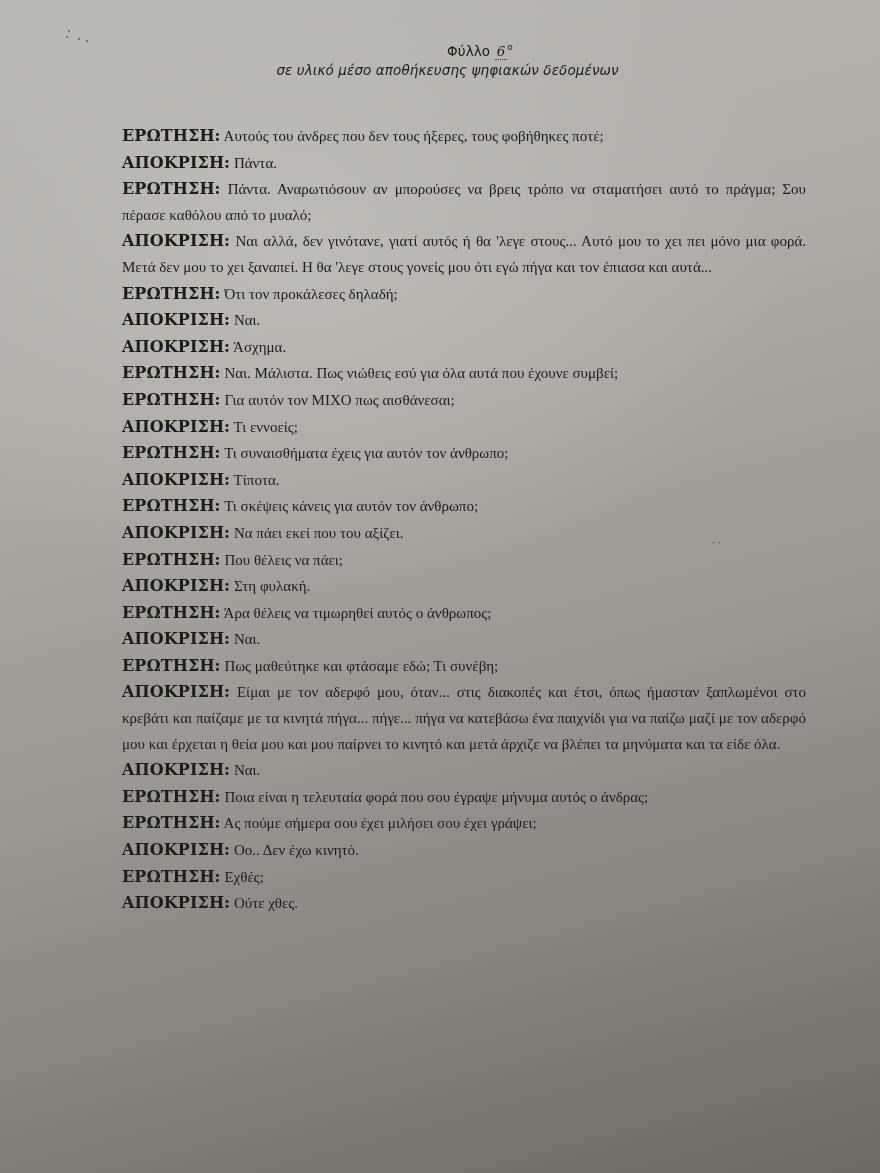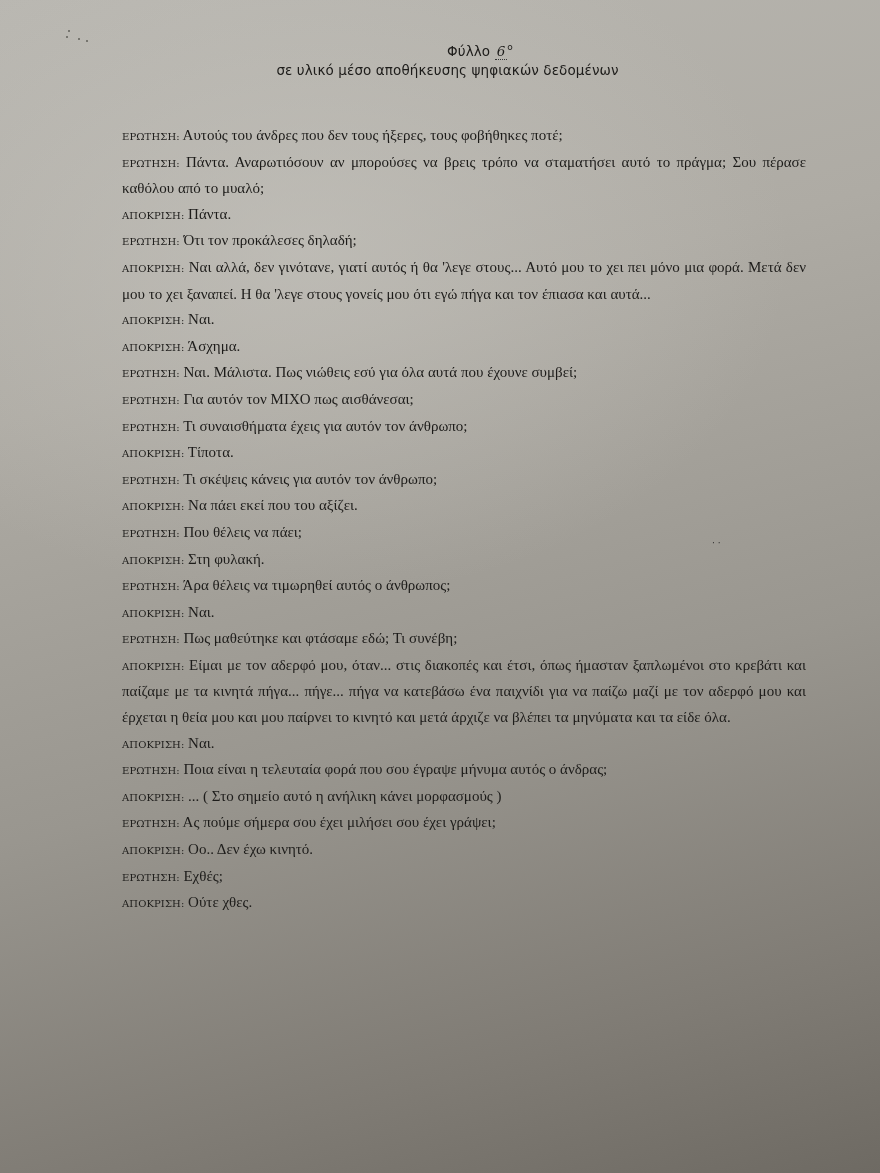--- a/index.html
+++ b/index.html
@@ -52,39 +52,39 @@
       font-family: "DejaVu Serif", serif;
       font-style: italic;
       border-bottom: 1px dotted #333;
       padding: 0 2px;
     }
     .sheet-sup {
       font-size: 9px;
       vertical-align: super;
     }
     .header .line2 { display: block; margin-left: 95px; }
-    .header .line3 { display: block; margin-left: 15px; }
+    .header .line3 { display: block; margin-left: 15px; font-style: italic; }
 
     .transcript {
       position: absolute;
       left: 122px;
       top: 123px;
       width: 684px;
       font-family: "Liberation Serif", serif;
       font-size: 15px;
       line-height: 25.6px;
     }
     .entry {
       margin: 0;
       text-align: justify;
     }
     .label {
       font-family: "DejaVu Serif", serif;
-      font-weight: normal;
-      font-size: 10px;
+      font-weight: bold;
+      font-size: 16px;
       letter-spacing: .1px;
     }
     .ink-underline {
       text-decoration-style: wavy;
       text-decoration-color: rgba(40,40,40,.75);
       text-decoration-thickness: 1px;
       text-underline-offset: 4px;
     }
     .stray-mark {
       position: absolute;
@@ -111,40 +111,40 @@
       <span>Φύλλο</span>
       <span class="sheet-number">6</span><span class="sheet-sup">ο</span>
     </span>
     <span class="line3">σε υλικό μέσο αποθήκευσης ψηφιακών δεδομένων</span>
   </div>
 
   <div class="stray-mark">· ·</div>
 
   <div class="transcript">
     <p class="entry"><span class="label">ΕΡΩΤΗΣΗ:</span> <span>Αυτούς του άνδρες που δεν τους ήξερες, τους φοβήθηκες ποτέ;</span></p>
+    <p class="entry"><span class="label">ΑΠΟΚΡΙΣΗ:</span> <span>Πάντα.</span></p>
     <p class="entry"><span class="label">ΕΡΩΤΗΣΗ:</span> <span>Πάντα. Αναρωτιόσουν αν μπορούσες να βρεις τρόπο να σταματήσει αυτό το πράγμα; Σου πέρασε καθόλου από το μυαλό;</span></p>
-    <p class="entry"><span class="label">ΑΠΟΚΡΙΣΗ:</span> <span>Πάντα.</span></p>
+    <p class="entry"><span class="label">ΑΠΟΚΡΙΣΗ:</span> <span>Ναι αλλά, δεν γινότανε, γιατί αυτός ή θα 'λεγε στους... Αυτό μου το χει πει μόνο μια φορά. Μετά δεν μου το χει ξαναπεί. Η θα 'λεγε στους γονείς μου ότι εγώ πήγα και τον έπιασα και αυτά...</span></p>
     <p class="entry"><span class="label">ΕΡΩΤΗΣΗ:</span> <span>Ότι τον προκάλεσες δηλαδή;</span></p>
-    <p class="entry"><span class="label">ΑΠΟΚΡΙΣΗ:</span> <span>Ναι αλλά, δεν γινότανε, γιατί αυτός ή θα 'λεγε στους... Αυτό μου το χει πει μόνο μια φορά. Μετά δεν μου το χει ξαναπεί. Η θα 'λεγε στους γονείς μου ότι εγώ πήγα και τον έπιασα και αυτά...</span></p>
     <p class="entry"><span class="label">ΑΠΟΚΡΙΣΗ:</span> <span>Ναι.</span></p>
     <p class="entry"><span class="label">ΑΠΟΚΡΙΣΗ:</span> <span>Άσχημα.</span></p>
     <p class="entry"><span class="label">ΕΡΩΤΗΣΗ:</span> <span>Ναι. Μάλιστα. Πως νιώθεις εσύ για όλα αυτά που έχουνε συμβεί;</span></p>
     <p class="entry"><span class="label">ΕΡΩΤΗΣΗ:</span> <span>Για αυτόν τον ΜΙΧΟ πως αισθάνεσαι;</span></p>
+    <p class="entry"><span class="label">ΑΠΟΚΡΙΣΗ:</span> <span>Τι εννοείς;</span></p>
     <p class="entry"><span class="label">ΕΡΩΤΗΣΗ:</span> <span>Τι συναισθήματα έχεις για αυτόν τον άνθρωπο;</span></p>
     <p class="entry"><span class="label">ΑΠΟΚΡΙΣΗ:</span> <span>Τίποτα.</span></p>
     <p class="entry"><span class="label">ΕΡΩΤΗΣΗ:</span> <span>Τι σκέψεις κάνεις για αυτόν τον άνθρωπο;</span></p>
     <p class="entry"><span class="label">ΑΠΟΚΡΙΣΗ:</span> <span>Να πάει εκεί που του αξίζει.</span></p>
     <p class="entry"><span class="label">ΕΡΩΤΗΣΗ:</span> <span>Που θέλεις να πάει;</span></p>
     <p class="entry"><span class="label">ΑΠΟΚΡΙΣΗ:</span> <span>Στη φυλακή.</span></p>
     <p class="entry"><span class="label">ΕΡΩΤΗΣΗ:</span> <span>Άρα θέλεις να τιμωρηθεί αυτός ο άνθρωπος;</span></p>
     <p class="entry"><span class="label">ΑΠΟΚΡΙΣΗ:</span> <span>Ναι.</span></p>
     <p class="entry"><span class="label">ΕΡΩΤΗΣΗ:</span> <span>Πως μαθεύτηκε και φτάσαμε εδώ; Τι συνέβη;</span></p>
     <p class="entry"><span class="label">ΑΠΟΚΡΙΣΗ:</span> <span>Είμαι με τον αδερφό μου, όταν... στις διακοπές και έτσι, όπως ήμασταν ξαπλωμένοι στο κρεβάτι και παίζαμε με τα κινητά πήγα... πήγε... πήγα να κατεβάσω ένα παιχνίδι για να παίζω μαζί με τον αδερφό μου και </span><span class="ink-underline">έρχεται η θεία μου και μου παίρνει το κινητό και μετά άρχιζε να βλέπει τα μηνύματα και τα είδε όλα.</span></p>
     <p class="entry"><span class="label">ΑΠΟΚΡΙΣΗ:</span> <span>Ναι.</span></p>
     <p class="entry"><span class="label">ΕΡΩΤΗΣΗ:</span> <span>Ποια είναι η τελευταία φορά που σου έγραψε μήνυμα αυτός ο άνδρας;</span></p>
-    <p class="entry"><span class="label">ΑΠΟΚΡΙΣΗ:</span> <span>... ( Στο σημείο αυτό η ανήλικη κάνει μορφασμούς )</span></p>
     <p class="entry"><span class="label">ΕΡΩΤΗΣΗ:</span> <span>Ας πούμε σήμερα σου έχει μιλήσει σου έχει γράψει;</span></p>
     <p class="entry"><span class="label">ΑΠΟΚΡΙΣΗ:</span> <span>Οο.. Δεν έχω κινητό.</span></p>
     <p class="entry"><span class="label">ΕΡΩΤΗΣΗ:</span> <span>Εχθές;</span></p>
     <p class="entry"><span class="label">ΑΠΟΚΡΙΣΗ:</span> <span>Ούτε χθες.</span></p>
   </div>
 
 </div>
 
 </body></html>

